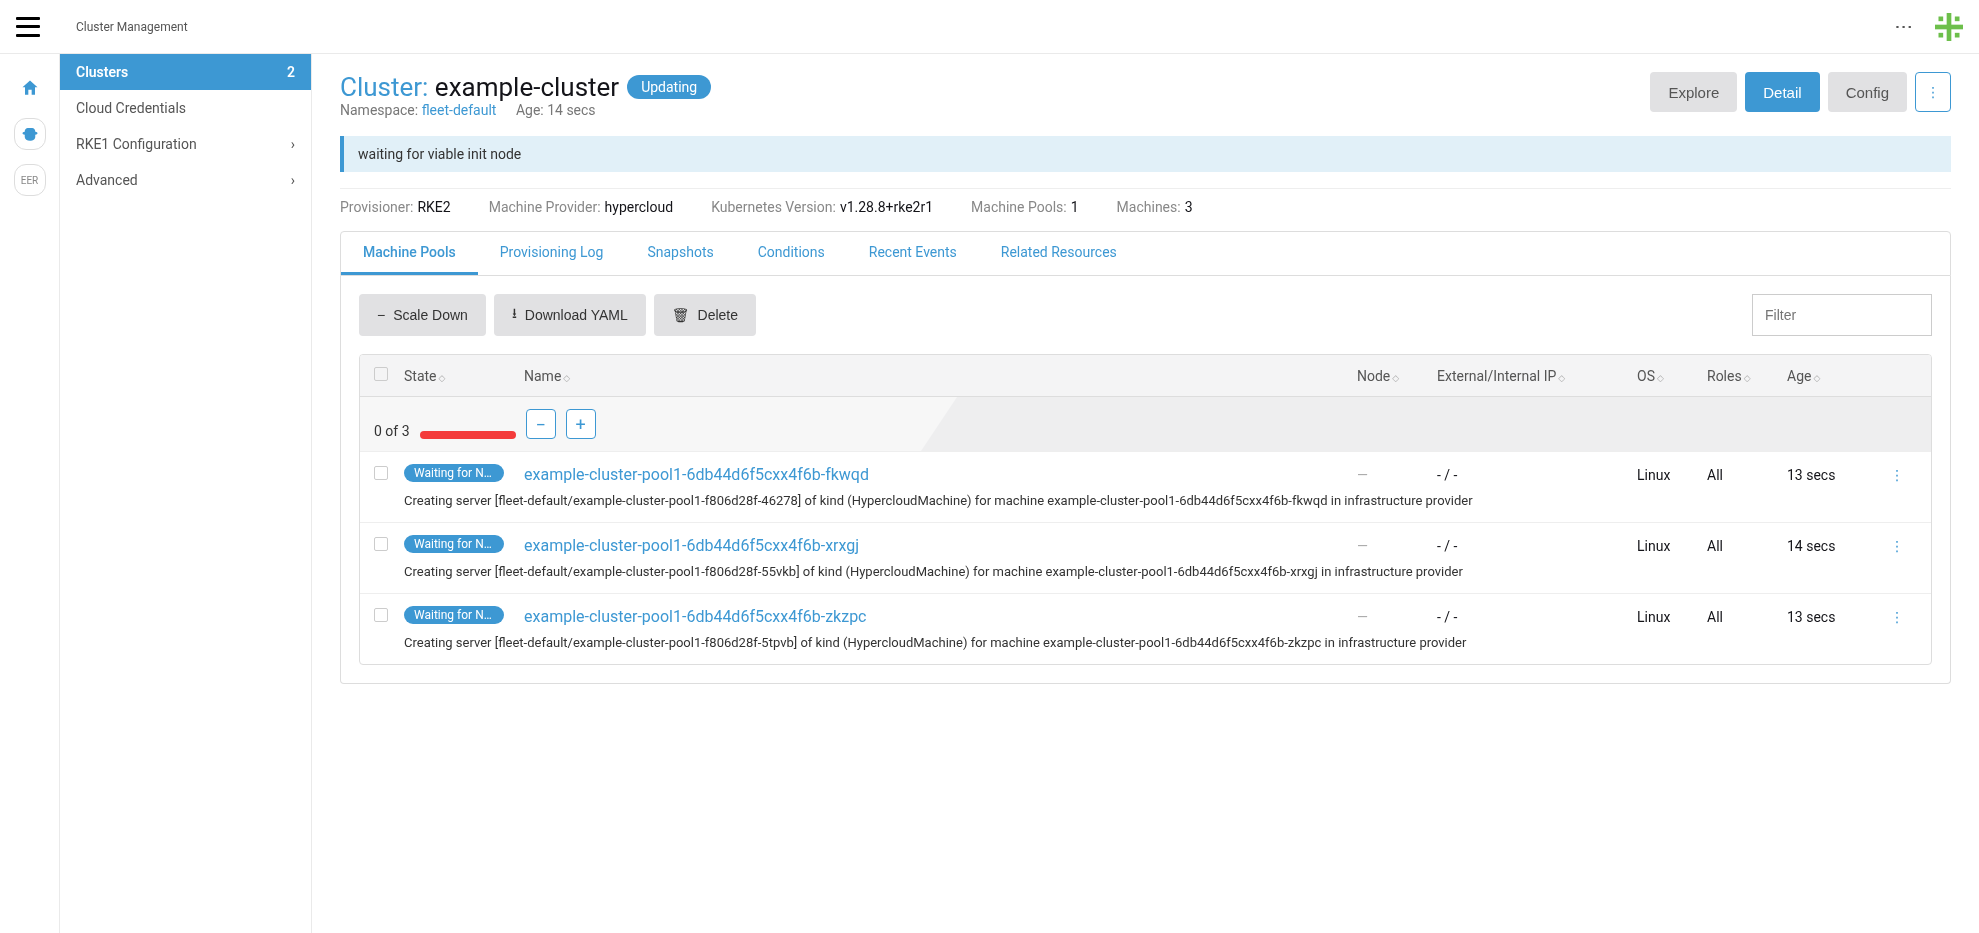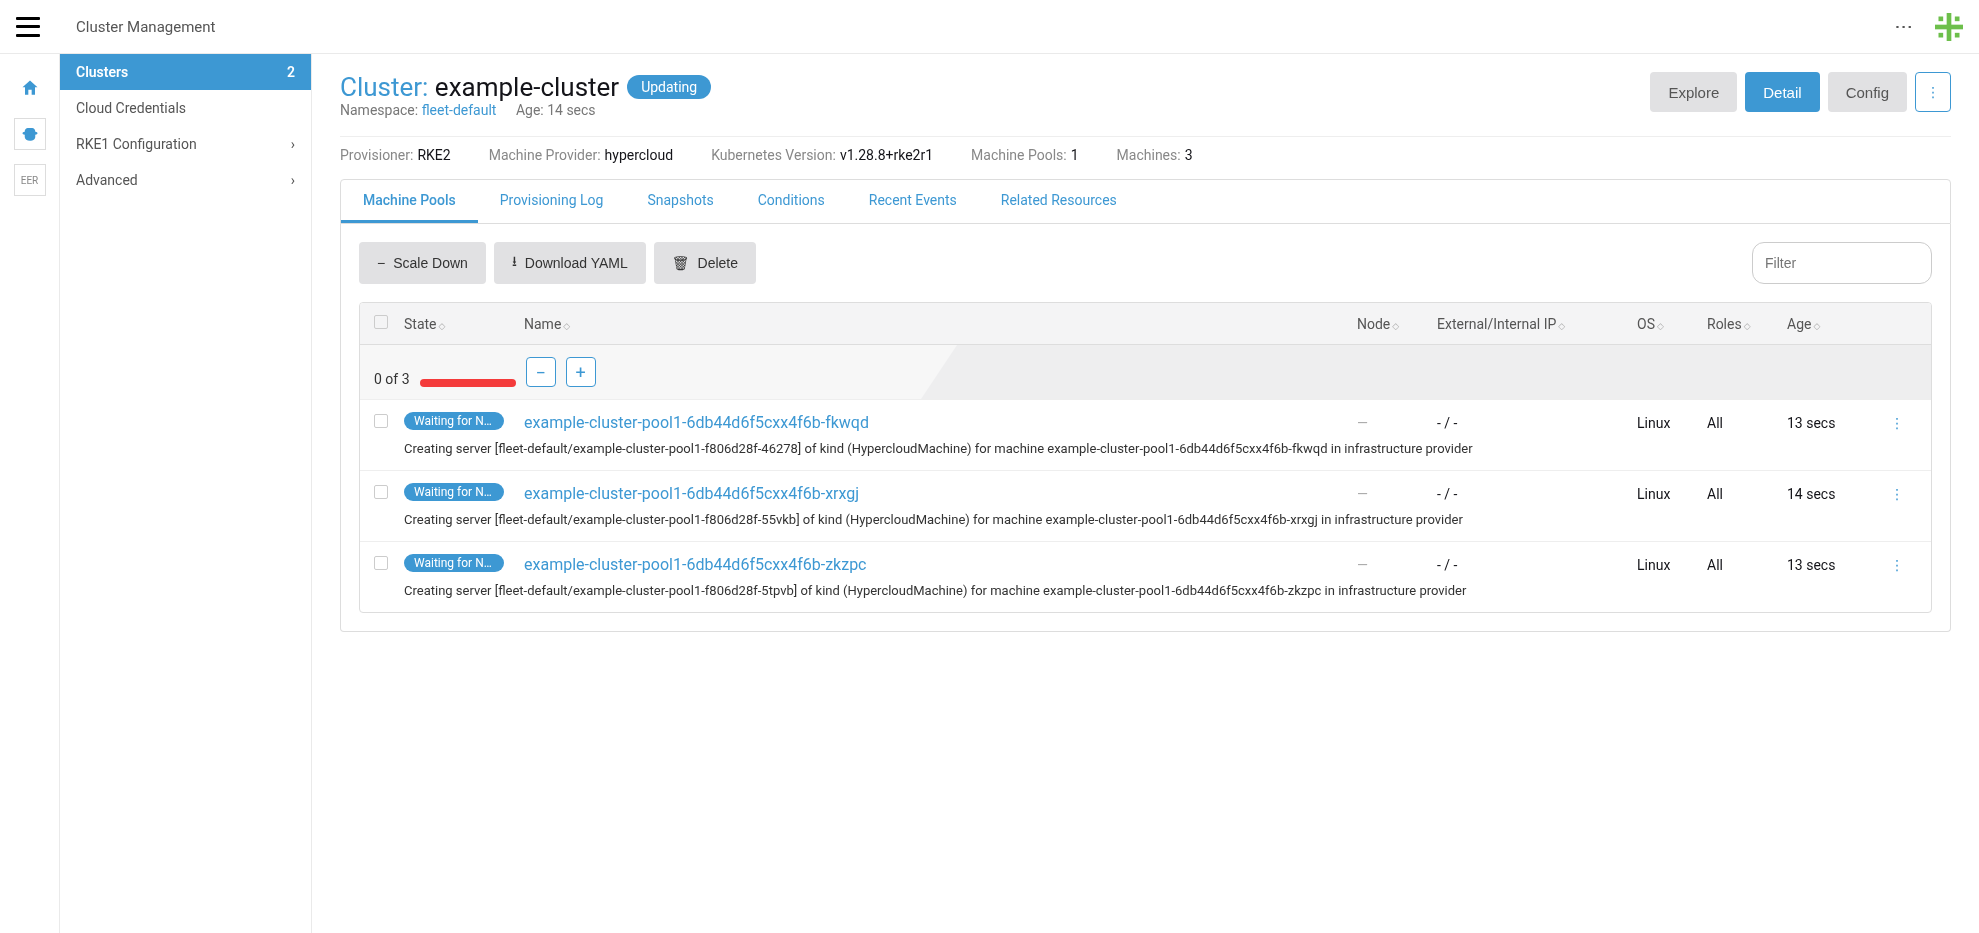--- a/index.html
+++ b/index.html
@@ -2,28 +2,28 @@
 <html><head>
 <meta charset="utf-8">
 <style>
 * { box-sizing: border-box; margin: 0; padding: 0; }
 body { font-family: -apple-system, BlinkMacSystemFont, "Segoe UI", Roboto, "Helvetica Neue", Arial, sans-serif; font-size: 14px; color: #141419; background: #fff; }
 
 .top-bar { height: 54px; display: flex; align-items: center; padding: 0 16px; border-bottom: 1px solid #eaeaea; justify-content: space-between; }
 .top-bar-left { display: flex; align-items: center; gap: 36px; }
 .hamburger-icon { width: 24px; height: 20px; display: flex; flex-direction: column; justify-content: space-between; cursor: pointer; }
 .hamburger-icon span { display: block; height: 3px; background: #000; border-radius: 1px; }
-.page-title { font-size: 15px; color: #555; font-weight: 400; }
+.page-title { font-size: 12px; color: #555; font-weight: 400; }
 .top-bar-right { display: flex; align-items: center; gap: 20px; }
 .kebab { font-size: 18px; color: #555; cursor: pointer; writing-mode: vertical-rl; }
 .logo { width: 28px; height: 28px; }
 
 .body-wrap { display: flex; height: calc(100vh - 54px); }
 .icon-rail { width: 60px; border-right: 1px solid #eaeaea; display: flex; flex-direction: column; align-items: center; padding-top: 18px; gap: 14px; }
-.icon-rail-item { width: 32px; height: 32px; display: flex; align-items: center; justify-content: center; color: #3d98d3; font-size: 18px; border-radius: 0; }
+.icon-rail-item { width: 32px; height: 32px; display: flex; align-items: center; justify-content: center; color: #3d98d3; font-size: 18px; border-radius: 12px; }
 .icon-rail-item.bordered { border: 1px solid #ddd; }
 .icon-rail-text { font-size: 10px; color: #888; }
 
 .sidebar { width: 252px; border-right: 1px solid #eaeaea; }
 .sidebar-item { padding: 10px 16px; display: flex; justify-content: space-between; align-items: center; color: #555; cursor: pointer; font-size: 14px; }
 .sidebar-item.active { background: #3d98d3; color: #fff; font-weight: 600; }
 .chevron { font-size: 14px; color: #555; }
 
 .main { flex: 1; padding: 18px 28px; overflow-y: auto; }
 .cluster-header { display: flex; justify-content: space-between; align-items: flex-start; margin-bottom: 4px; }
@@ -46,21 +46,21 @@
 .meta-row .meta-val { color: #141419; margin-left: 4px; }
 
 .tabs { display: flex; border-bottom: 1px solid #ddd; border-top: 1px solid #ddd; border-left: 1px solid #ddd; border-right: 1px solid #ddd; border-top-left-radius: 4px; border-top-right-radius: 4px; }
 .tab { padding: 12px 22px; color: #3d98d3; cursor: pointer; font-size: 14px; }
 .tab.active { border-bottom: 3px solid #3d98d3; font-weight: 500; }
 
 .panel { border: 1px solid #ddd; border-top: none; padding: 18px; border-bottom-left-radius: 4px; border-bottom-right-radius: 4px; }
 .action-bar { display: flex; justify-content: space-between; margin-bottom: 18px; }
 .action-buttons { display: flex; gap: 8px; }
 .btn-gray { background: #e1e1e3; padding: 9px 18px; border: none; border-radius: 4px; cursor: pointer; color: #333; font-size: 14px; display: flex; align-items: center; gap: 8px; }
-.filter-input { border: 1px solid #ccc; border-radius: 12px; padding: 8px 12px; font-size: 14px; width: 180px; }
+.filter-input { border: 1px solid #ccc; border-radius: 0; padding: 8px 12px; font-size: 14px; width: 180px; }
 
 .table-wrap { border: 1px solid #ddd; border-radius: 4px; overflow: hidden; }
 .thead { display: flex; padding: 12px 14px; background: #f4f4f5; border-bottom: 1px solid #ddd; align-items: center; font-size: 14px; color: #555; }
 .col-check { width: 30px; }
 .col-state { width: 120px; }
 .col-name { flex: 1; min-width: 300px; }
 .col-node { width: 80px; }
 .col-ip { width: 200px; }
 .col-os { width: 70px; }
 .col-roles { width: 80px; }
@@ -163,20 +163,21 @@
         </div>
       </div>
       <div class="header-buttons">
         <button class="btn">Explore</button>
         <button class="btn primary">Detail</button>
         <button class="btn">Config</button>
         <div class="btn-icon">⋮</div>
       </div>
     </div>
 
+    <div class="info-banner">waiting for viable init node</div>
 
     <div class="meta-row">
       <div><span class="meta-label">Provisioner:</span><span class="meta-val">RKE2</span></div>
       <div><span class="meta-label">Machine Provider:</span><span class="meta-val">hypercloud</span></div>
       <div><span class="meta-label">Kubernetes Version:</span><span class="meta-val">v1.28.8+rke2r1</span></div>
       <div><span class="meta-label">Machine Pools:</span><span class="meta-val">1</span></div>
       <div><span class="meta-label">Machines:</span><span class="meta-val">3</span></div>
     </div>
 
     <div class="tabs" id="tabs">

